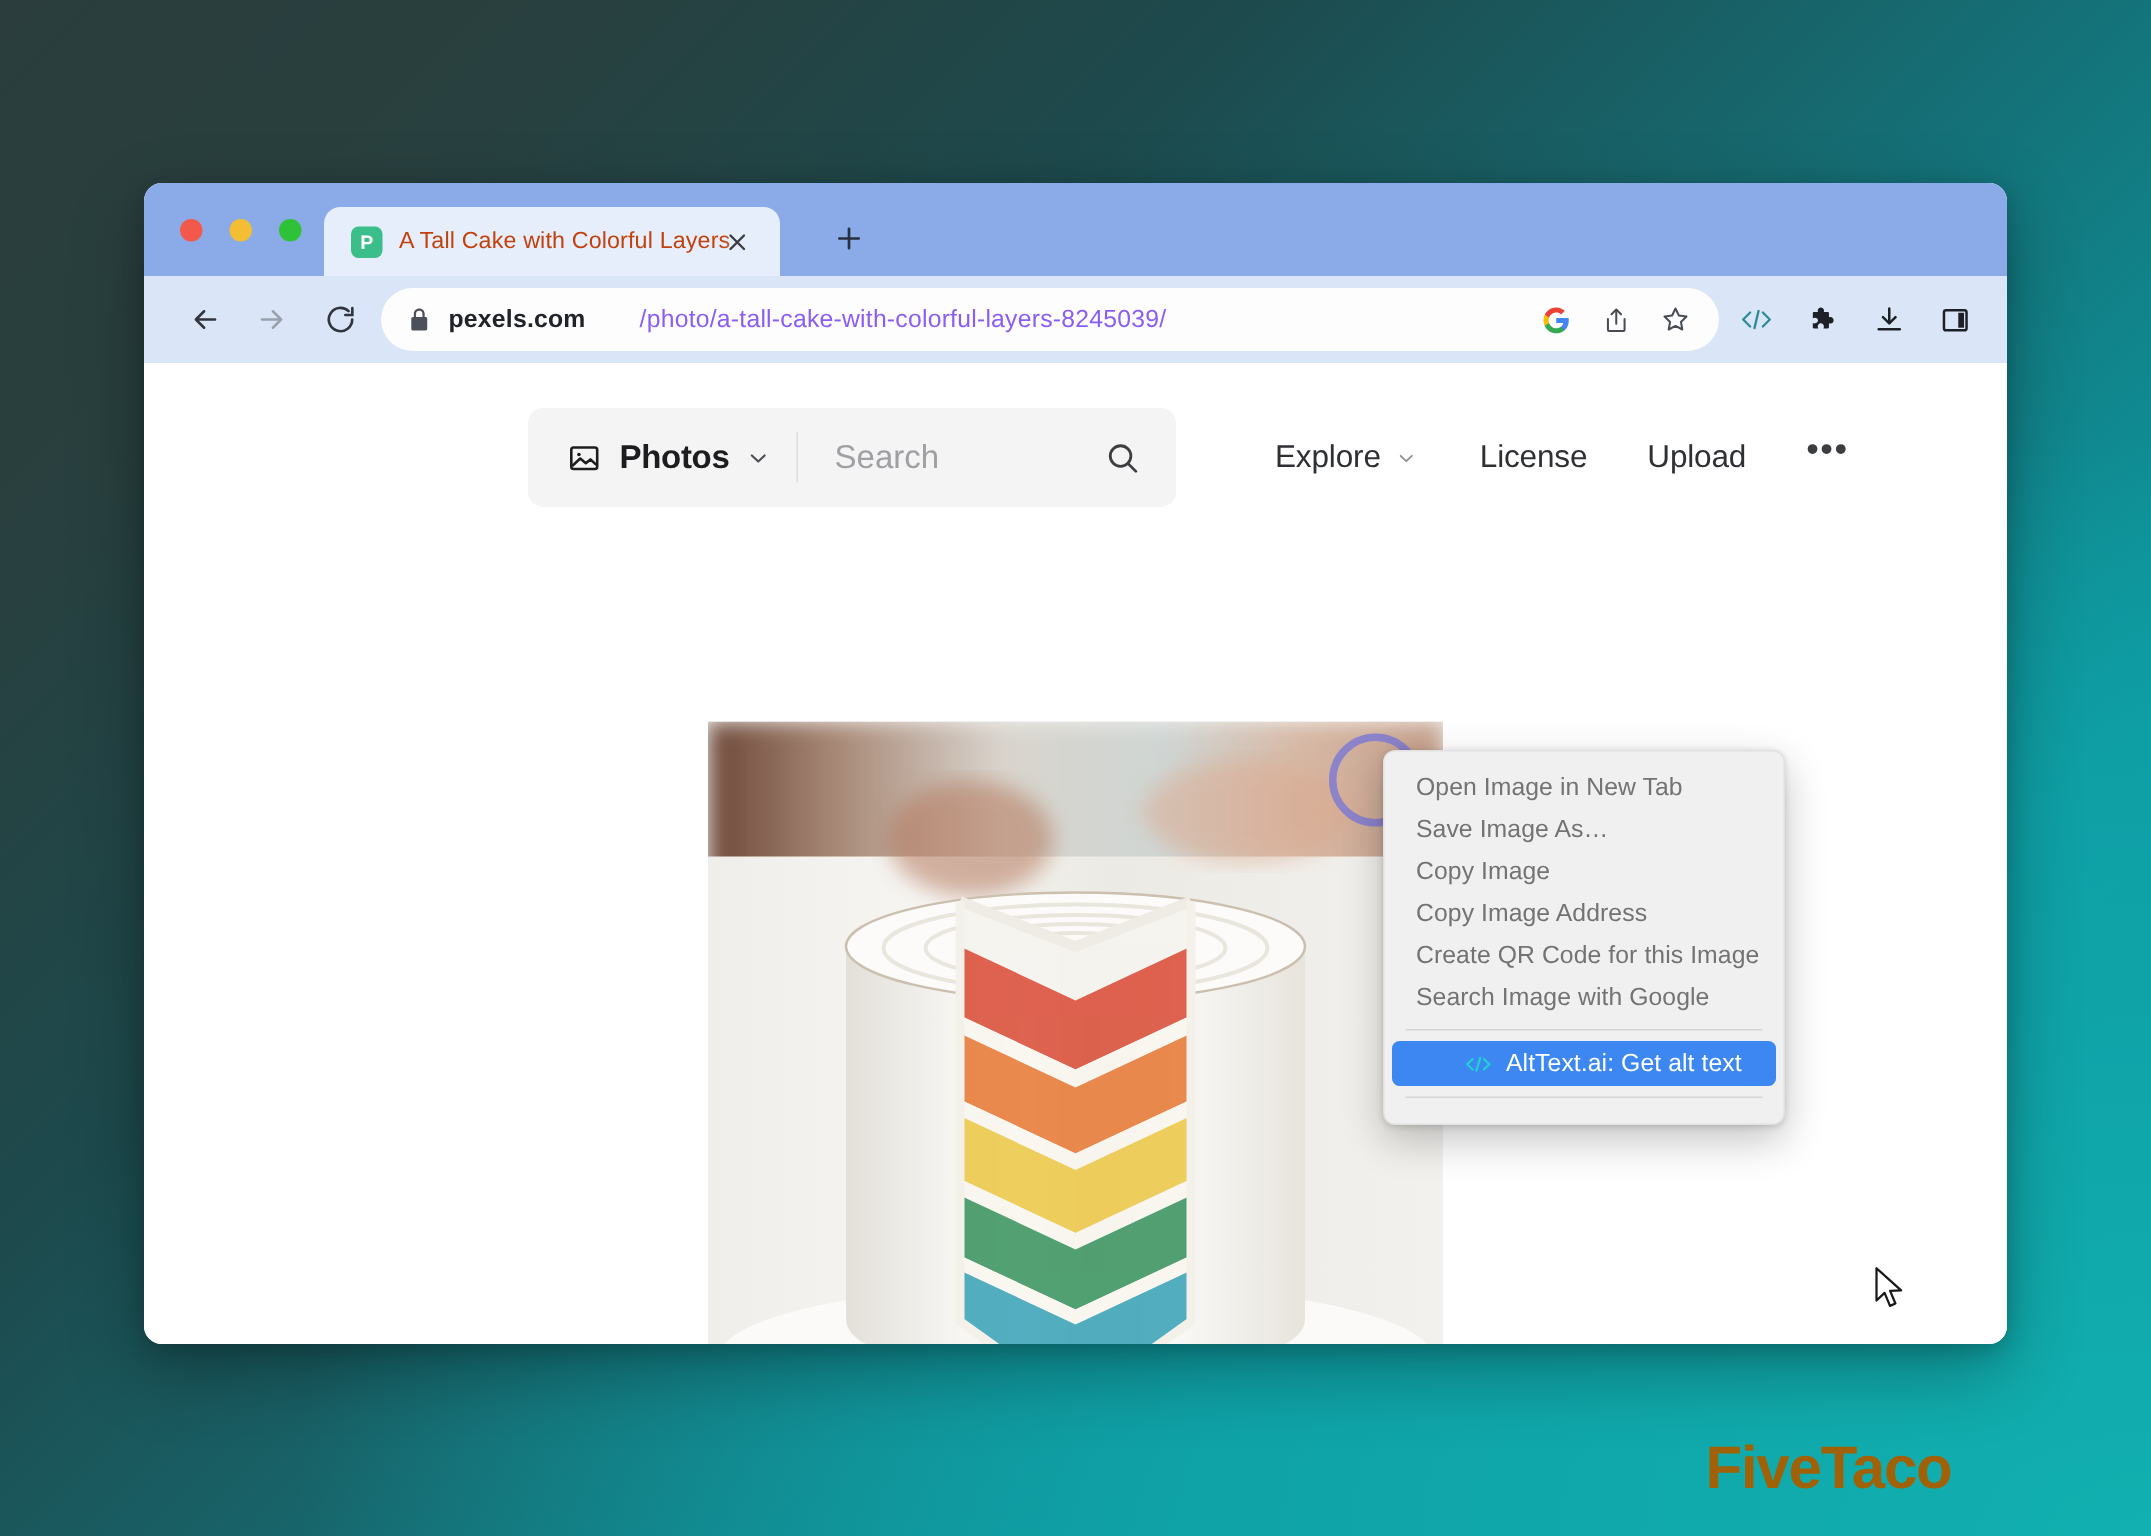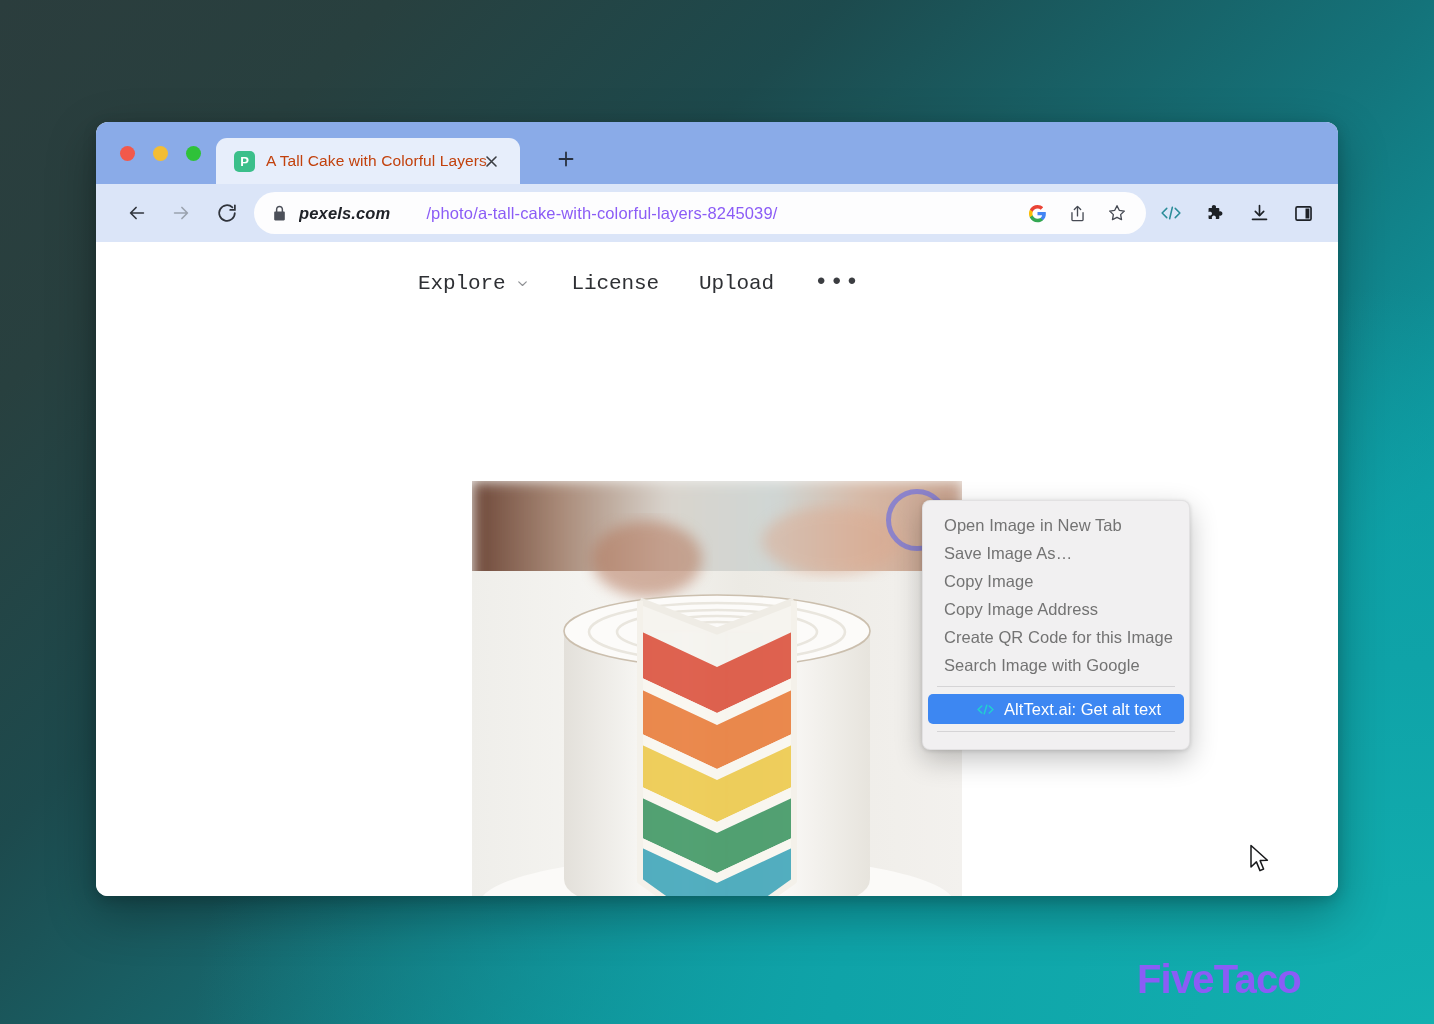--- a/index.html
+++ b/index.html
@@ -70,21 +70,21 @@
   .navbtn.fwd { color:#9aa2ae; margin-right:4px; }
 
   .omnibox {
     flex:1 1 auto; height:42px; background:#fdfdfe; border-radius:21px;
     display:flex; align-items:center; margin-left:6px; margin-right:12px;
     padding:0 12px 0 18px; gap:12px; min-width:0;
   }
   .lock { flex:0 0 auto; color:#4c5059; display:flex; align-items:center; }
   .url { font-size:16.5px; white-space:nowrap; overflow:hidden; flex:1 1 auto;
          letter-spacing:.15px; }
-  .url .host { color:#202329; font-weight:600;font-style:italic; }
+  .url .host { color:#202329; font-weight:600; }
   .url .path { color:#8b5cf6;margin-left:36px; }
   .omni-icons { display:flex; align-items:center; gap:14px; flex:0 0 auto; padding-right:4px; }
   .omni-ico { width:26px; height:26px; display:flex; align-items:center; justify-content:center; color:#474b54; }
 
   .ext-icons { display:flex; align-items:center; gap:18px; padding-right:22px; flex:0 0 auto; }
   .ext-ico { width:26px; height:26px; display:flex; align-items:center; justify-content:center; color:#1d2127; }
 
   
   .page { background:#fff; height:654px; position:relative; }
 
@@ -109,21 +109,21 @@
     flex:1 1 auto; display:flex; align-items:center; justify-content:space-between;
     padding:0 22px 0 24px; height:100%;
   }
   .search-input {
     border:none; outline:none; background:transparent; font-size:22px;
     font-family:"Liberation Sans",sans-serif; color:#1d1d20; width:180px;
   }
   .search-input::placeholder { color:#9fa0a4; }
   .search-ico { width:26px; height:26px; color:#3c3e42; display:flex; align-items:center; }
 
-  .nav-links { display:flex; align-items:center; gap:0; margin-left:66px;font-family:Liberation Mono, monospace; }
+  .nav-links { display:flex; gap:0; margin-left:66px; }
   .nav-link {
     font-size:21px; color:#2e3034; font-weight:400; letter-spacing:-.1px;
     display:flex; align-items:center; gap:9px; margin-right:40px; white-space:nowrap;
   }
   .nav-dots { font-size:24px; color:#3b3d41; letter-spacing:1px; line-height:.6; }
 
   
   .photo {
     position:absolute; left:376px; top:239px; width:490px; height:520px;
     overflow:hidden; background:#f2f1ef;
@@ -153,21 +153,21 @@
   .mi .code-ico { width:20px; flex:0 0 auto; margin-right:8px; display:flex; align-items:center;
                   color:#1ec8c8; font-size:14px; font-weight:700; letter-spacing:-1px; }
   .divider { height:1px; background:#d5d4d6; margin:7px 14px 7px 14px; }
 
   .cursor {
     position:absolute; left:1153px; top:602px; width:22px; height:30px; pointer-events:none;
   }
 
   
   .brand {
-    position:absolute; right:133px; bottom:22px; color:#8b5cf6;
+    position:absolute; right:133px; bottom:22px; color:#a16207;
     font-size:40px; font-weight:700; letter-spacing:-.8px;
     font-family:"Liberation Sans",sans-serif;
   }
 </style>
 </head>
 <body>
 
 <div class="browser">
 
   <div class="tabstrip">
@@ -270,20 +270,46 @@
           <rect x="3.4" y="4.4" width="17.2" height="15.2" rx="1.6"></rect>
           <rect x="14.3" y="6.3" width="4.4" height="11.4" fill="currentColor" stroke="none"></rect>
         </svg>
       </span>
     </div>
   </div>
 
   <div class="page">
 
     <div class="pexels-nav">
+      <div class="searchgroup">
+        <div class="photos-btn">
+          <span class="img-ico">
+            <svg width="23" height="23" viewBox="0 0 24 24" fill="none" stroke="currentColor" stroke-width="1.8">
+              <rect x="3" y="4.5" width="18" height="15" rx="1.6"></rect>
+              <circle cx="8.3" cy="9.4" r="1.25" fill="currentColor" stroke="none"></circle>
+              <path d="M3.6 17.4 L9.2 12.2 L13.1 15.4 L16.3 12.8 L20.4 16.6" stroke-linejoin="round"></path>
+            </svg>
+          </span>
+          <span class="photos-label">Photos</span>
+          <span class="chev">
+            <svg width="17" height="17" viewBox="0 0 20 20" fill="none" stroke="currentColor" stroke-width="1.7" stroke-linecap="round" stroke-linejoin="round">
+              <path d="M5 7.8 L10 12.6 L15 7.8"></path>
+            </svg>
+          </span>
+        </div>
+        <div class="search-field">
+          <input class="search-input" type="text" placeholder="Search" style="">
+          <span class="search-ico">
+            <svg width="25" height="25" viewBox="0 0 24 24" fill="none" stroke="currentColor" stroke-width="1.8" stroke-linecap="round">
+              <circle cx="10.6" cy="10.6" r="6.6"></circle>
+              <path d="M15.6 15.6 L20.4 20.4"></path>
+            </svg>
+          </span>
+        </div>
+      </div>
 
       <div class="nav-links">
         <a class="nav-link">
           <span>Explore</span>
           <span class="chev">
             <svg width="15" height="15" viewBox="0 0 20 20" fill="none" stroke="#8e9094" stroke-width="1.6" stroke-linecap="round" stroke-linejoin="round">
               <path d="M5 7.8 L10 12.6 L15 7.8"></path>
             </svg>
           </span>
         </a>

